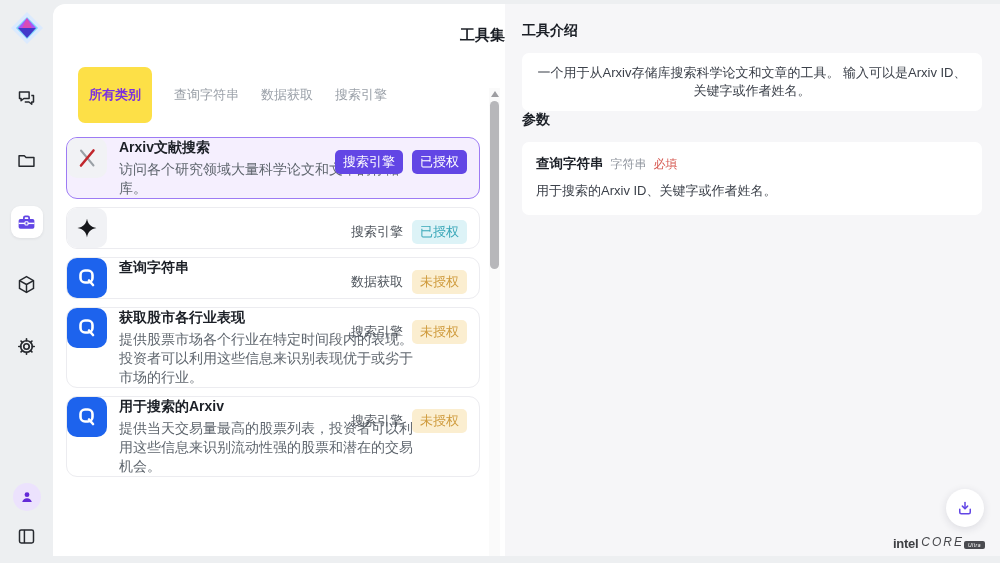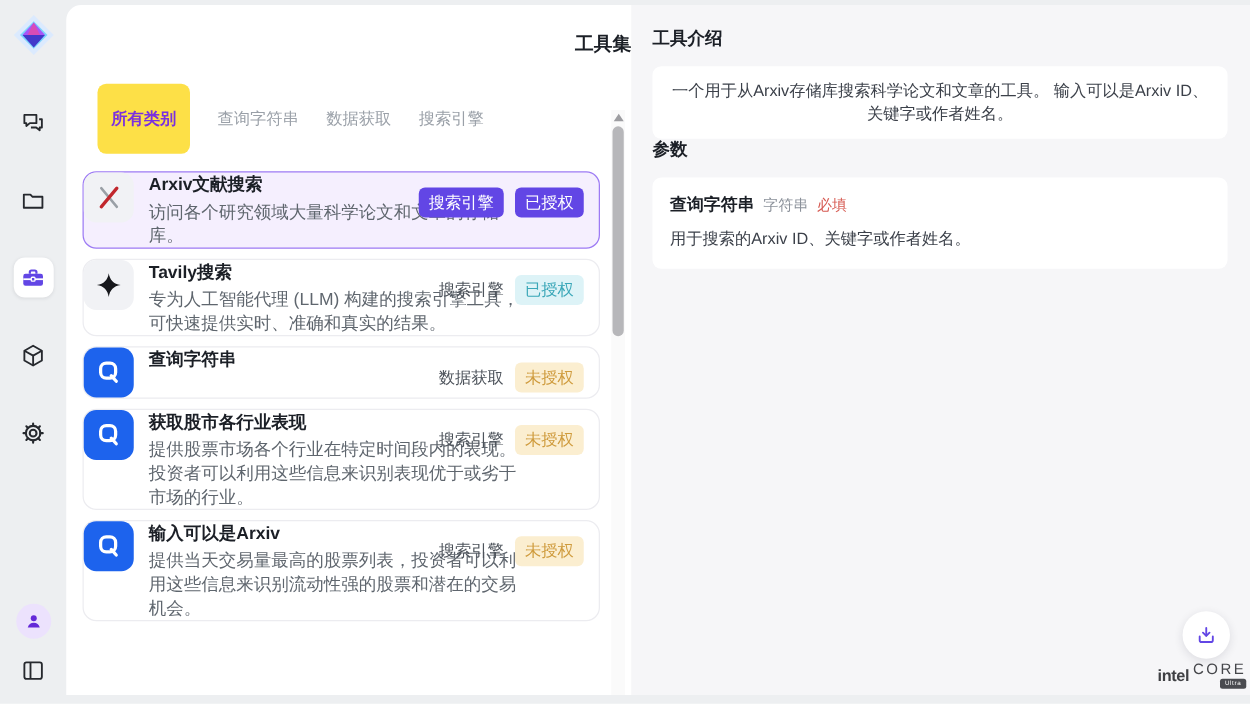--- a/index.html
+++ b/index.html
@@ -57,23 +57,23 @@
   .param-card { margin-top:13px; background:#ffffff; border-radius:7px; padding:13px 14px 15px 14px; }
   .param-head { display:flex; align-items:baseline; gap:7px; }
   .param-name { font-size:13.5px; font-weight:bold; color:#1b1f26; }
   .param-type { font-size:12px; color:#8b919a; }
   .param-required { font-size:12px; color:#d65a52; }
   .param-desc { font-size:13px; color:#3c414a; margin-top:9px; }
 
   
   .fab { position:absolute; right:16px; bottom:36px; width:38px; height:38px; border-radius:50%; background:#ffffff; box-shadow:0 2px 8px rgba(30,30,60,.12); display:flex; align-items:center; justify-content:center; cursor:pointer; }
   .fab svg { width:18px; height:18px; }
-  .intel { position:absolute; right:3px; bottom:12px; display:flex; align-items:center; gap:3px; }
+  .intel { position:absolute; right:15px; bottom:12px; display:flex; align-items:flex-start; gap:3px; }
   .intel-word { font-size:13px; color:#3f4044; font-weight:bold; letter-spacing:-0.3px; }
-  .core-wrap { display:flex; flex-direction:column; align-items:flex-end; }
+  .core-wrap { display:flex; align-items:flex-end;font-style:italic; }
   .core-word { font-size:12px; color:#46474b; letter-spacing:2px; font-weight:normal; text-transform:uppercase; line-height:13px; }
   .core-badge { background:#4a4b50; color:#fff; font-size:5px; padding:1px 4px; border-radius:2px; margin-top:1px; letter-spacing:.5px; }
 </style>
 </head>
 <body>
 
 <div class="app">
 
   <div class="sidebar">
     <svg class="logo" viewBox="0 0 36 36">
@@ -165,24 +165,20 @@
             <span class="badge solid">已授权</span>
           </div>
         </div>
 
         <div class="card">
           <div class="tool-icon">
             <svg viewBox="0 0 24 24" fill="#17181c">
               <path d="M12 2.5c.9 5.5 3.9 8.6 9.5 9.5-5.6.9-8.6 4-9.5 9.5-.9-5.5-3.9-8.6-9.5-9.5 5.6-.9 8.6-4 9.5-9.5z"></path>
             </svg>
           </div>
-          <div class="card-body">
-            <div class="card-title">Tavily搜索</div>
-            <div class="card-desc">专为人工智能代理 (LLM) 构建的搜索引擎工具，可快速提供实时、准确和真实的结果。</div>
-          </div>
           <div class="card-badges">
             <span class="cat-plain">搜索引擎</span>
             <span class="badge auth-ok">已授权</span>
           </div>
         </div>
 
         <div class="card">
           <div class="tool-icon blue">
             <svg viewBox="0 0 24 24" fill="none" stroke="#ffffff" stroke-width="2.6" stroke-linecap="round" stroke-linejoin="round">
               <rect x="5.5" y="4.5" width="12" height="12" rx="4.5"></rect>
@@ -216,21 +212,21 @@
         </div>
 
         <div class="card">
           <div class="tool-icon blue">
             <svg viewBox="0 0 24 24" fill="none" stroke="#ffffff" stroke-width="2.6" stroke-linecap="round" stroke-linejoin="round">
               <rect x="5.5" y="4.5" width="12" height="12" rx="4.5"></rect>
               <path d="M14 14.5l4 4.5"></path>
             </svg>
           </div>
           <div class="card-body">
-            <div class="card-title">输入可以是Arxiv</div>
+            <div class="card-title">用于搜索的Arxiv</div>
             <div class="card-desc">提供当天交易量最高的股票列表，投资者可以利用这些信息来识别流动性强的股票和潜在的交易机会。</div>
           </div>
           <div class="card-badges">
             <span class="cat-plain">搜索引擎</span>
             <span class="badge auth-no">未授权</span>
           </div>
         </div>
 
       </div>
 

